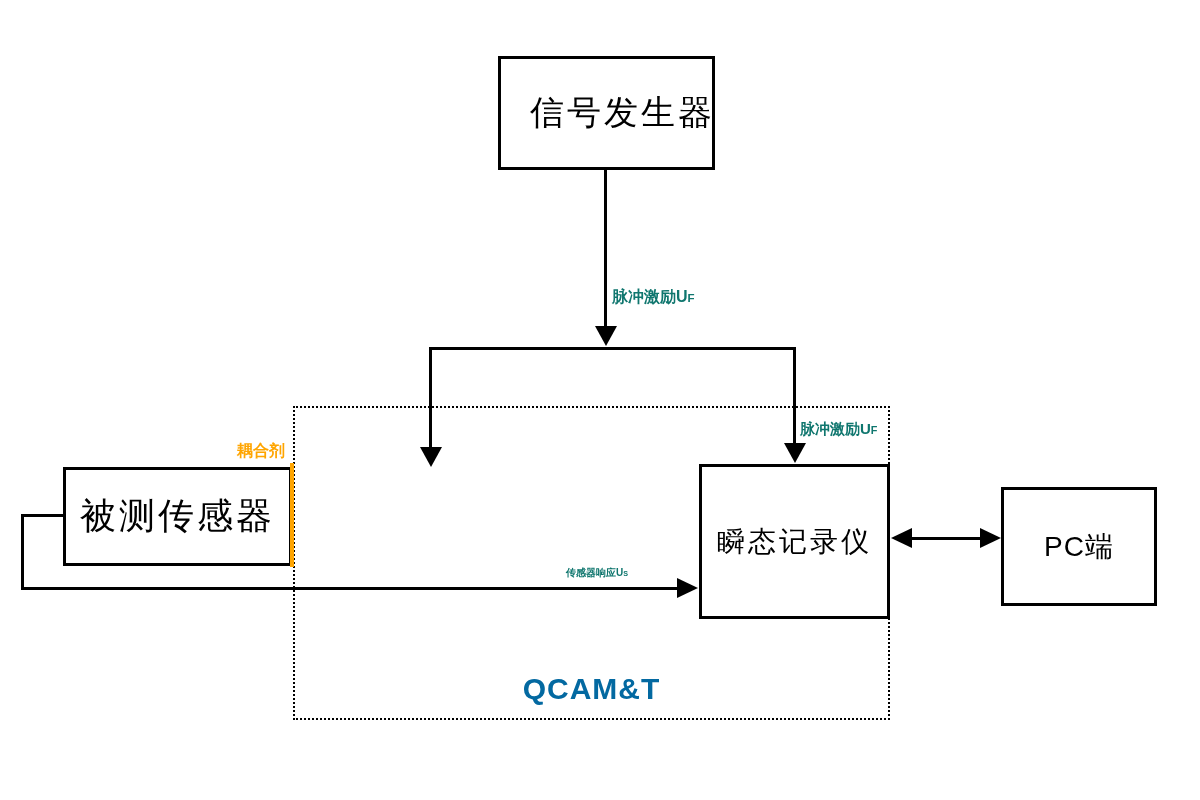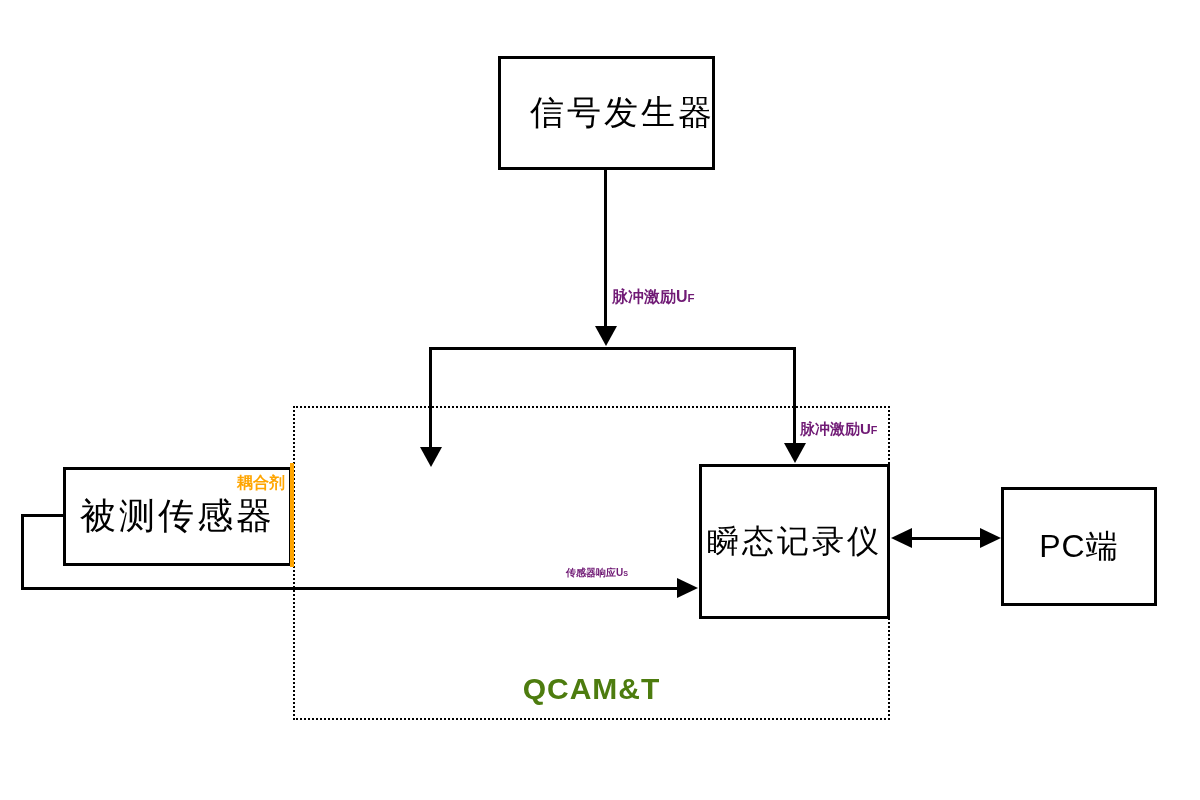--- a/index.html
+++ b/index.html
@@ -13,41 +13,41 @@
     display:flex;align-items:center;justify-content:center;
     color:#000;letter-spacing:3px;z-index:3;
   }
   .node-label{white-space:nowrap;}
   
   .dashed-box{
     position:absolute;box-sizing:border-box;border:2px dotted #000;background:transparent;
     z-index:1;
   }
   .container-caption{
-    position:absolute;text-align:center;color:#4d7c0f;font-weight:bold;
+    position:absolute;text-align:center;color:#0369a1;font-weight:bold;
     font-size:30px;letter-spacing:1px;z-index:2;white-space:nowrap;
   }
   
   .line{position:absolute;background:#000;z-index:2;}
   .line.orange{background:#ffa500;z-index:4;}
   
   .arrow{position:absolute;width:0;height:0;z-index:2;}
   .arrow.down{border-left:11px solid transparent;border-right:11px solid transparent;border-top:20px solid #000;}
   .arrow.right{border-top:10px solid transparent;border-bottom:10px solid transparent;border-left:21px solid #000;}
   .arrow.left{border-top:10px solid transparent;border-bottom:10px solid transparent;border-right:21px solid #000;}
   
   .edge-label{
-    position:absolute;font-size:15px;font-weight:bold;color:#701a75;
+    position:absolute;font-size:15px;font-weight:bold;color:#0f766e;
     white-space:nowrap;z-index:5;letter-spacing:0;
   }
   .edge-label .sub{font-size:0.72em;}
-  .edge-label.orange-text{color:#ffa500;font-size:16px;margin-top:32px;}
+  .edge-label.orange-text{color:#ffa500;font-size:16px;}
   .fs34{font-size:34px;padding-left:32px;}
   .fs36{font-size:36px;}
-  .fs32{font-size:32px;}
+  .fs32{font-size:28px;}
 </style>
 </head>
 <body>
 
 <div class="canvas">
 
   <div class="dashed-box" style="left:293px;top:406px;width:597px;height:314px;"></div>
   <div class="container-caption" style="left:293px;top:672px;width:597px;">QCAM&amp;T</div>
 
   <div class="line" style="left:604px;top:169px;width:3px;height:158px;"></div>

